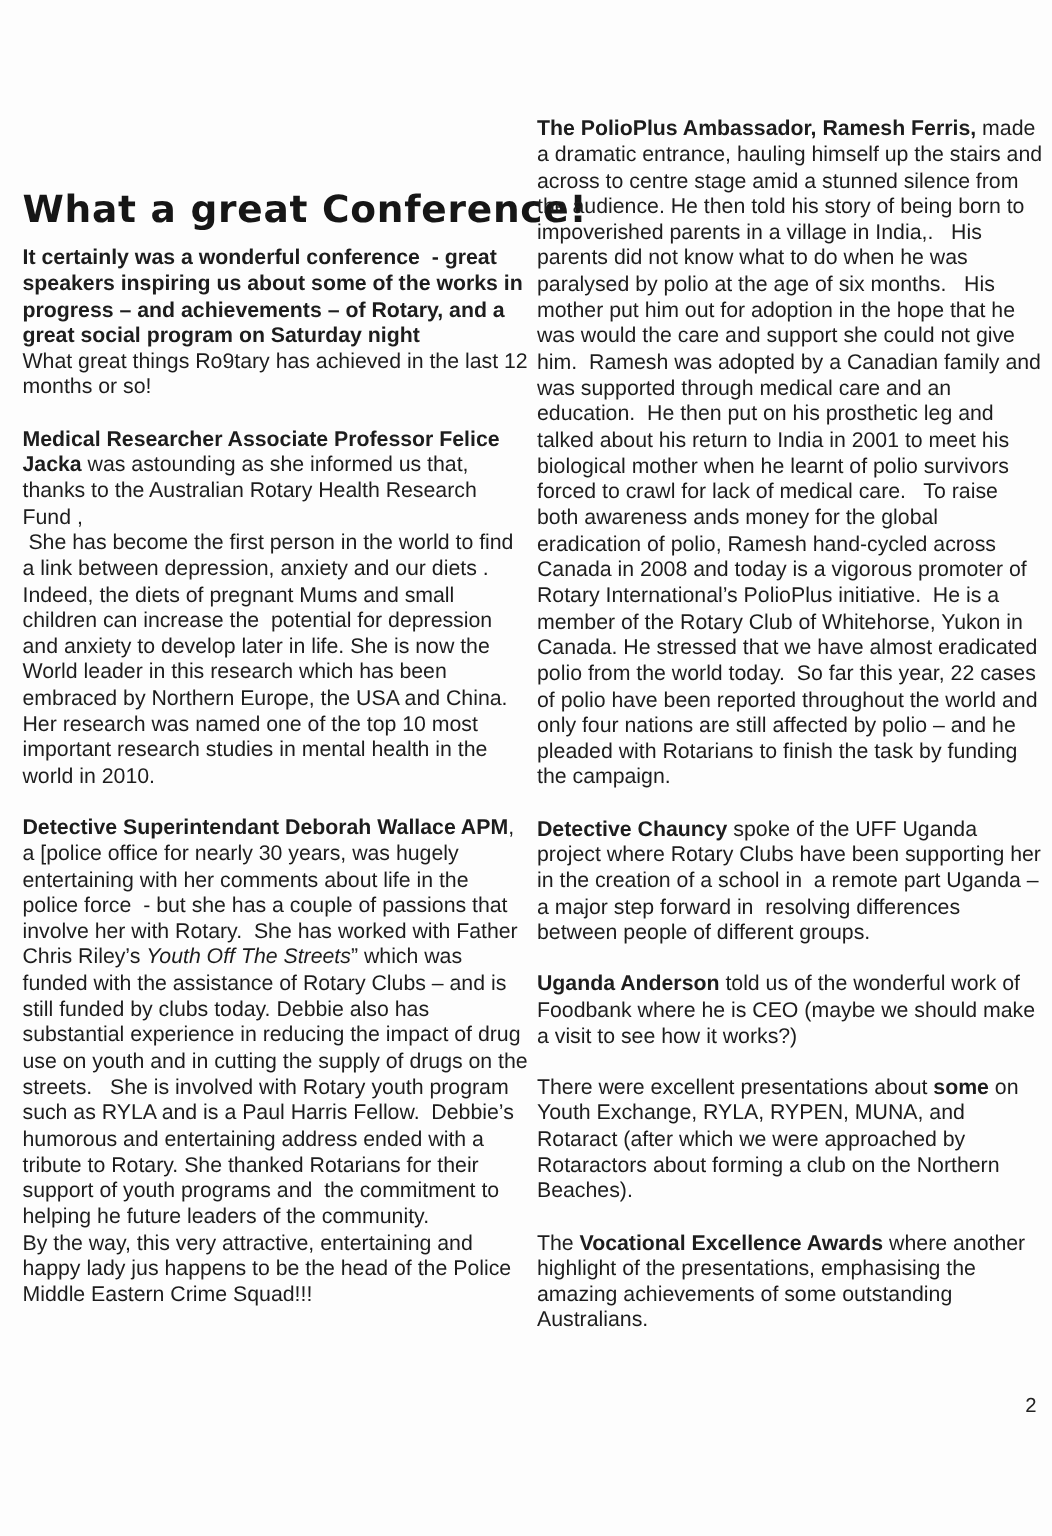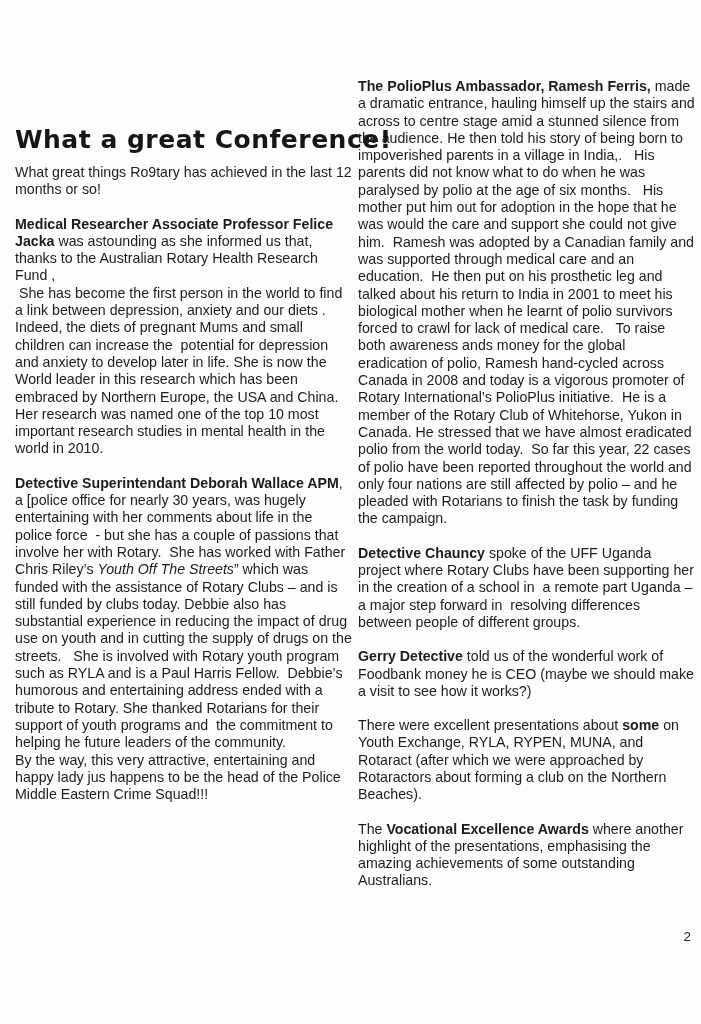--- a/index.html
+++ b/index.html
@@ -48,31 +48,32 @@
     color: #222;
   }
 </style>
 </head>
 <body>
 
 <div class="page">
   <div class="col col-left">
     <h1 class="doc-title">What a great Conference!</h1>
     <div>
-        <p class="para"><span>What great things Ro9tary has achieved in the last 12 months or so!</span></p>
+        <p class="para"><span class="b">It certainly was a wonderful conference  - great speakers inspiring us about some of the works in progress – and achievements – of Rotary, and a great social program on Saturday night
+</span><span>What great things Ro9tary has achieved in the last 12 months or so!</span></p>
         <p class="para"><span class="b">Medical Researcher Associate Professor Felice Jacka</span><span> was astounding as she informed us that, thanks to the Australian Rotary Health Research Fund ,
  She has become the first person in the world to find a link between depression, anxiety and our diets .  Indeed, the diets of pregnant Mums and small children can increase the  potential for depression and anxiety to develop later in life. She is now the World leader in this research which has been embraced by Northern Europe, the USA and China.  Her research was named one of the top 10 most important research studies in mental health in the world in 2010.</span></p>
         <p class="para"><span class="b">Detective Superintendant Deborah Wallace APM</span><span>, a [police office for nearly 30 years, was hugely entertaining with her comments about life in the police force  - but she has a couple of passions that involve her with Rotary.  She has worked with Father Chris Riley’s </span><span class="i">Youth Off The Streets</span><span>” which was funded with the assistance of Rotary Clubs – and is still funded by clubs today. Debbie also has substantial experience in reducing the impact of drug use on youth and in cutting the supply of drugs on the streets.   She is involved with Rotary youth program such as RYLA and is a Paul Harris Fellow.  Debbie’s humorous and entertaining address ended with a tribute to Rotary. She thanked Rotarians for their support of youth programs and  the commitment to helping he future leaders of the community.
 By the way, this very attractive, entertaining and happy lady jus happens to be the head of the Police Middle Eastern Crime Squad!!!</span></p>
       </div>
   </div>
   <div class="col col-right">
     <div>
         <p class="para"><span class="b">The PolioPlus Ambassador, Ramesh Ferris,</span><span> made a dramatic entrance, hauling himself up the stairs and across to centre stage amid a stunned silence from the audience. He then told his story of being born to  impoverished parents in a village in India,.   His parents did not know what to do when he was paralysed by polio at the age of six months.   His mother put him out for adoption in the hope that he was would the care and support she could not give him.  Ramesh was adopted by a Canadian family and was supported through medical care and an education.  He then put on his prosthetic leg and talked about his return to India in 2001 to meet his biological mother when he learnt of polio survivors forced to crawl for lack of medical care.   To raise both awareness ands money for the global eradication of polio, Ramesh hand-cycled across Canada in 2008 and today is a vigorous promoter of Rotary International’s PolioPlus initiative.  He is a member of the Rotary Club of Whitehorse, Yukon in Canada. He stressed that we have almost eradicated polio from the world today.  So far this year, 22 cases of polio have been reported throughout the world and only four nations are still affected by polio – and he pleaded with Rotarians to finish the task by funding the campaign.</span></p>
         <p class="para"><span class="b">Detective Chauncy</span><span> spoke of the UFF Uganda project where Rotary Clubs have been supporting her in the creation of a school in  a remote part Uganda – a major step forward in  resolving differences between people of different groups.</span></p>
-        <p class="para"><span class="b">Gerry Detective</span><span> told us of the wonderful work of Foodbank money he is CEO (maybe we should make a visit to see how it works?)</span></p>
+        <p class="para"><span class="b">Uganda Anderson</span><span> told us of the wonderful work of Foodbank where he is CEO (maybe we should make a visit to see how it works?)</span></p>
         <p class="para"><span>There were excellent presentations about </span><span class="b">some</span><span> on Youth Exchange, RYLA, RYPEN, MUNA, and Rotaract (after which we were approached by Rotaractors about forming a club on the Northern Beaches).</span></p>
         <p class="para"><span>The </span><span class="b">Vocational Excellence Awards</span><span> where another highlight of the presentations, emphasising the amazing achievements of some outstanding Australians.</span></p>
       </div>
   </div>
 </div>
 
 <div class="page-number">2</div>
 
 </body></html>

